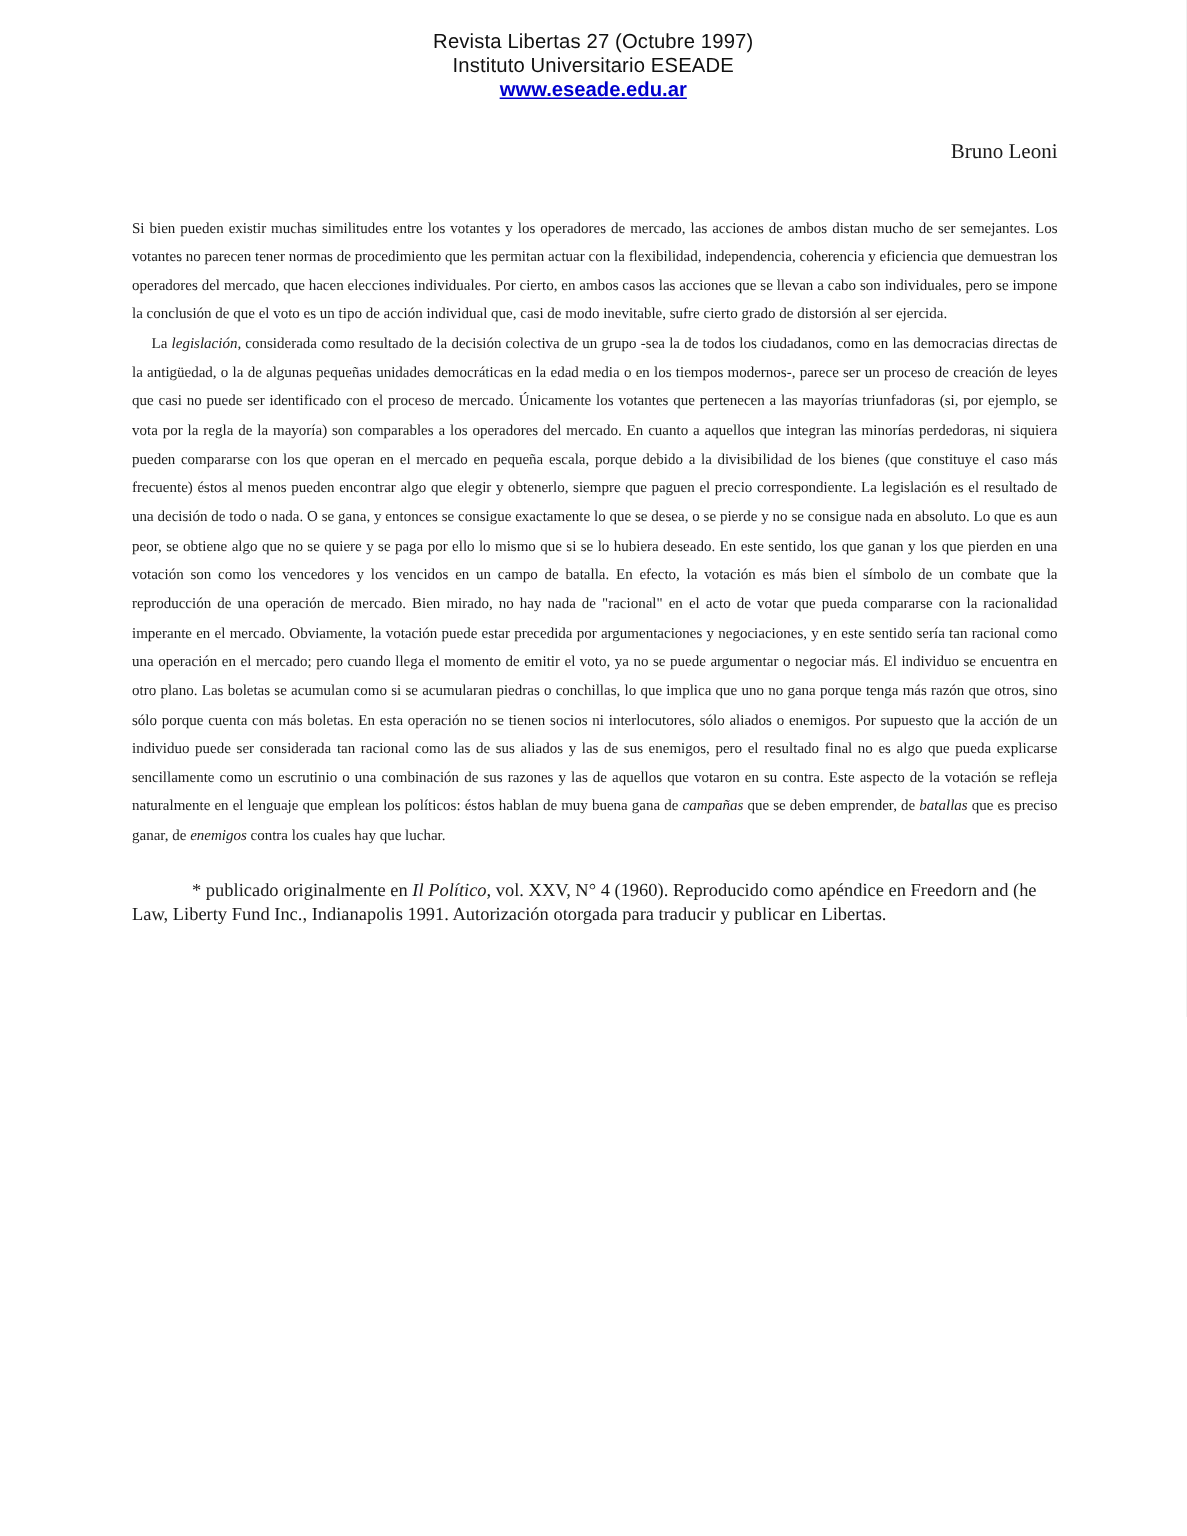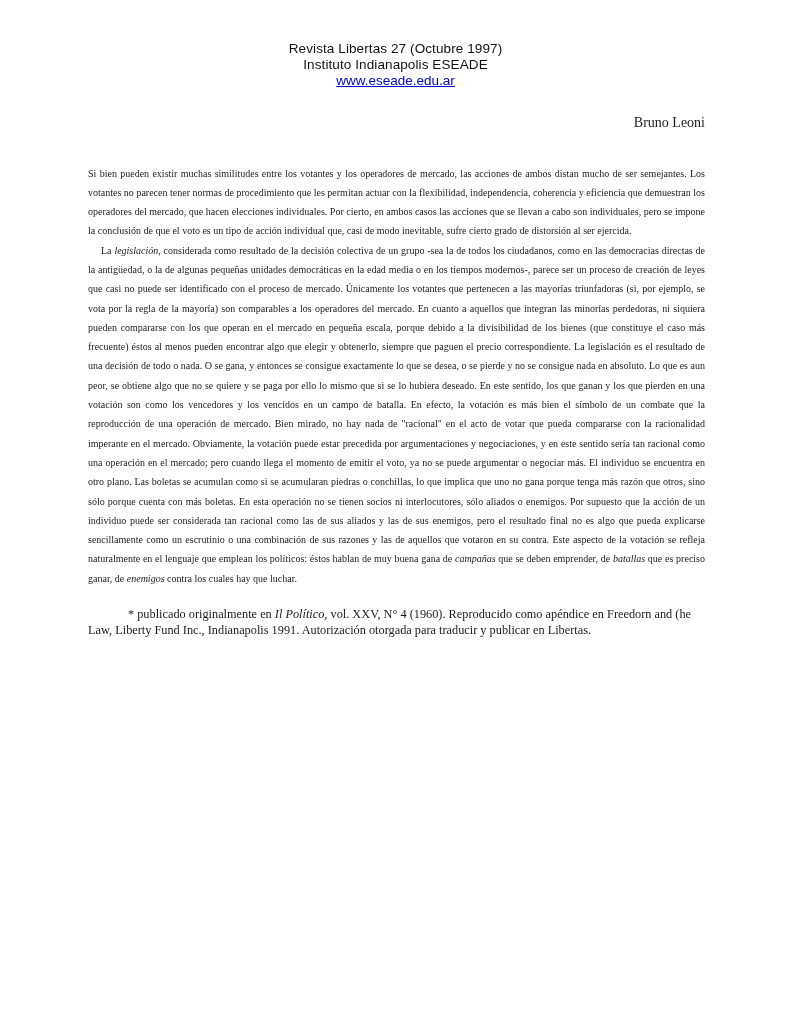--- a/index.html
+++ b/index.html
@@ -8,33 +8,33 @@
     width: 791px;
     height: 1024px;
     margin: 0 auto;
     background: #ffffff;
     color: #1b1b1b;
     font-family: "Liberation Serif", "DejaVu Serif", serif;
     overflow: hidden;
     box-sizing: border-box;
   }
   .doc-header {
-    padding-top: 41px;
+    padding-top: 20px;
     text-align: center;
     font-family: "Liberation Sans", "DejaVu Sans", sans-serif;
     font-size: 13.5px;
     line-height: 15.5px;
     color: #111111;
   }
   .doc-header .hline { letter-spacing: 0.1px; }
   .site-link {
     display: inline-block;
     margin-top: 1px;
     color: #0000cd;
-    font-weight: normal;
+    font-weight: bold;
     text-decoration: underline;
     cursor: pointer;
   }
   .article-title {
     margin: 24px 86px 0 88px;
     text-align: center;
     font-size: 16.5px;
     font-weight: bold;
     letter-spacing: 0.2px;
   }
@@ -60,21 +60,21 @@
   }
   .footnote p { margin: 0; text-indent: 40px; }
 </style>
 </head>
 <body>
 
 <div class="page">
 
   <div class="doc-header">
     <div class="hline">Revista Libertas 27 (Octubre 1997)</div>
-    <div class="hline">Instituto Indianapolis ESEADE</div>
+    <div class="hline">Instituto Universitario ESEADE</div>
     <div>
       <a class="site-link">www.eseade.edu.ar</a>
     </div>
   </div>
 
 
   <div class="author-line">Bruno Leoni</div>
 
   <div class="doc-body">
     <p>Si bien pueden existir muchas similitudes entre los votantes y los operadores de mercado, las acciones de ambos distan mucho de ser semejantes. Los votantes no parecen tener normas de procedimiento que les permitan actuar con la flexibilidad, independencia, coherencia y eficiencia que demuestran los operadores del mercado, que hacen elecciones individuales. Por cierto, en ambos casos las acciones que se llevan a cabo son individuales, pero se impone la conclusión de que el voto es un tipo de acción individual que, casi de modo inevitable, sufre cierto grado de distorsión al ser ejercida.</p>

